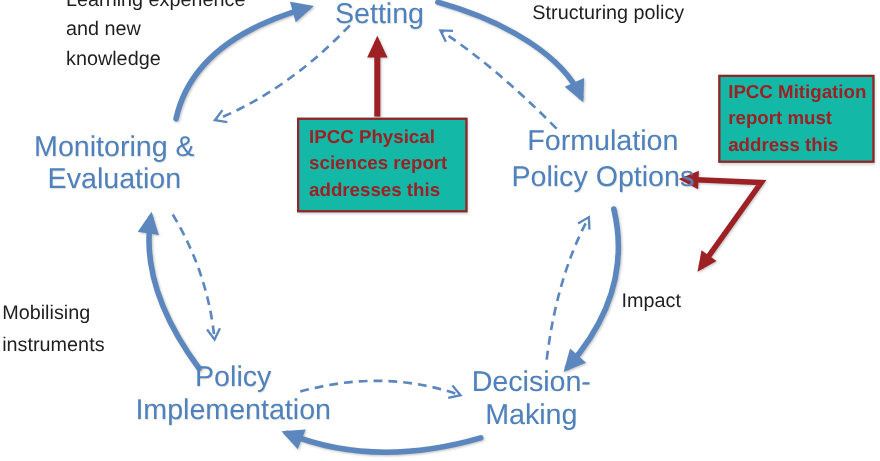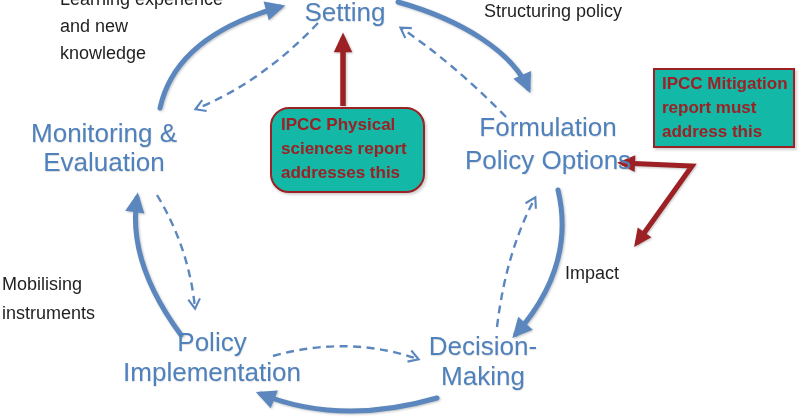--- a/index.html
+++ b/index.html
@@ -114,21 +114,21 @@
 
   <div class="abs blk" style="left:565px; top:260px;">
     <div>Impact</div>
   </div>
 
   <div class="abs blk" style="left:2px; top:242px; line-height:29px;margin-top:28px;">
     <div>Mobilising</div>
     <div>instruments</div>
   </div>
 
-  <div class="abs redbox" style="left:270px; top:107px; width:155px; padding:4px 9px; box-sizing:border-box; height:86px;border-radius:19px;">
+  <div class="abs redbox" style="left:270px; top:107px; width:155px; padding:4px 9px; box-sizing:border-box; height:86px;">
     <div>IPCC Physical</div>
     <div>sciences report</div>
     <div>addresses this</div>
   </div>
 
   <div class="abs redbox" style="left:653px; top:68px; width:142px; padding:2px 7px; box-sizing:border-box; height:80px;">
     <div>IPCC Mitigation</div>
     <div>report must</div>
     <div>address this</div>
   </div>

